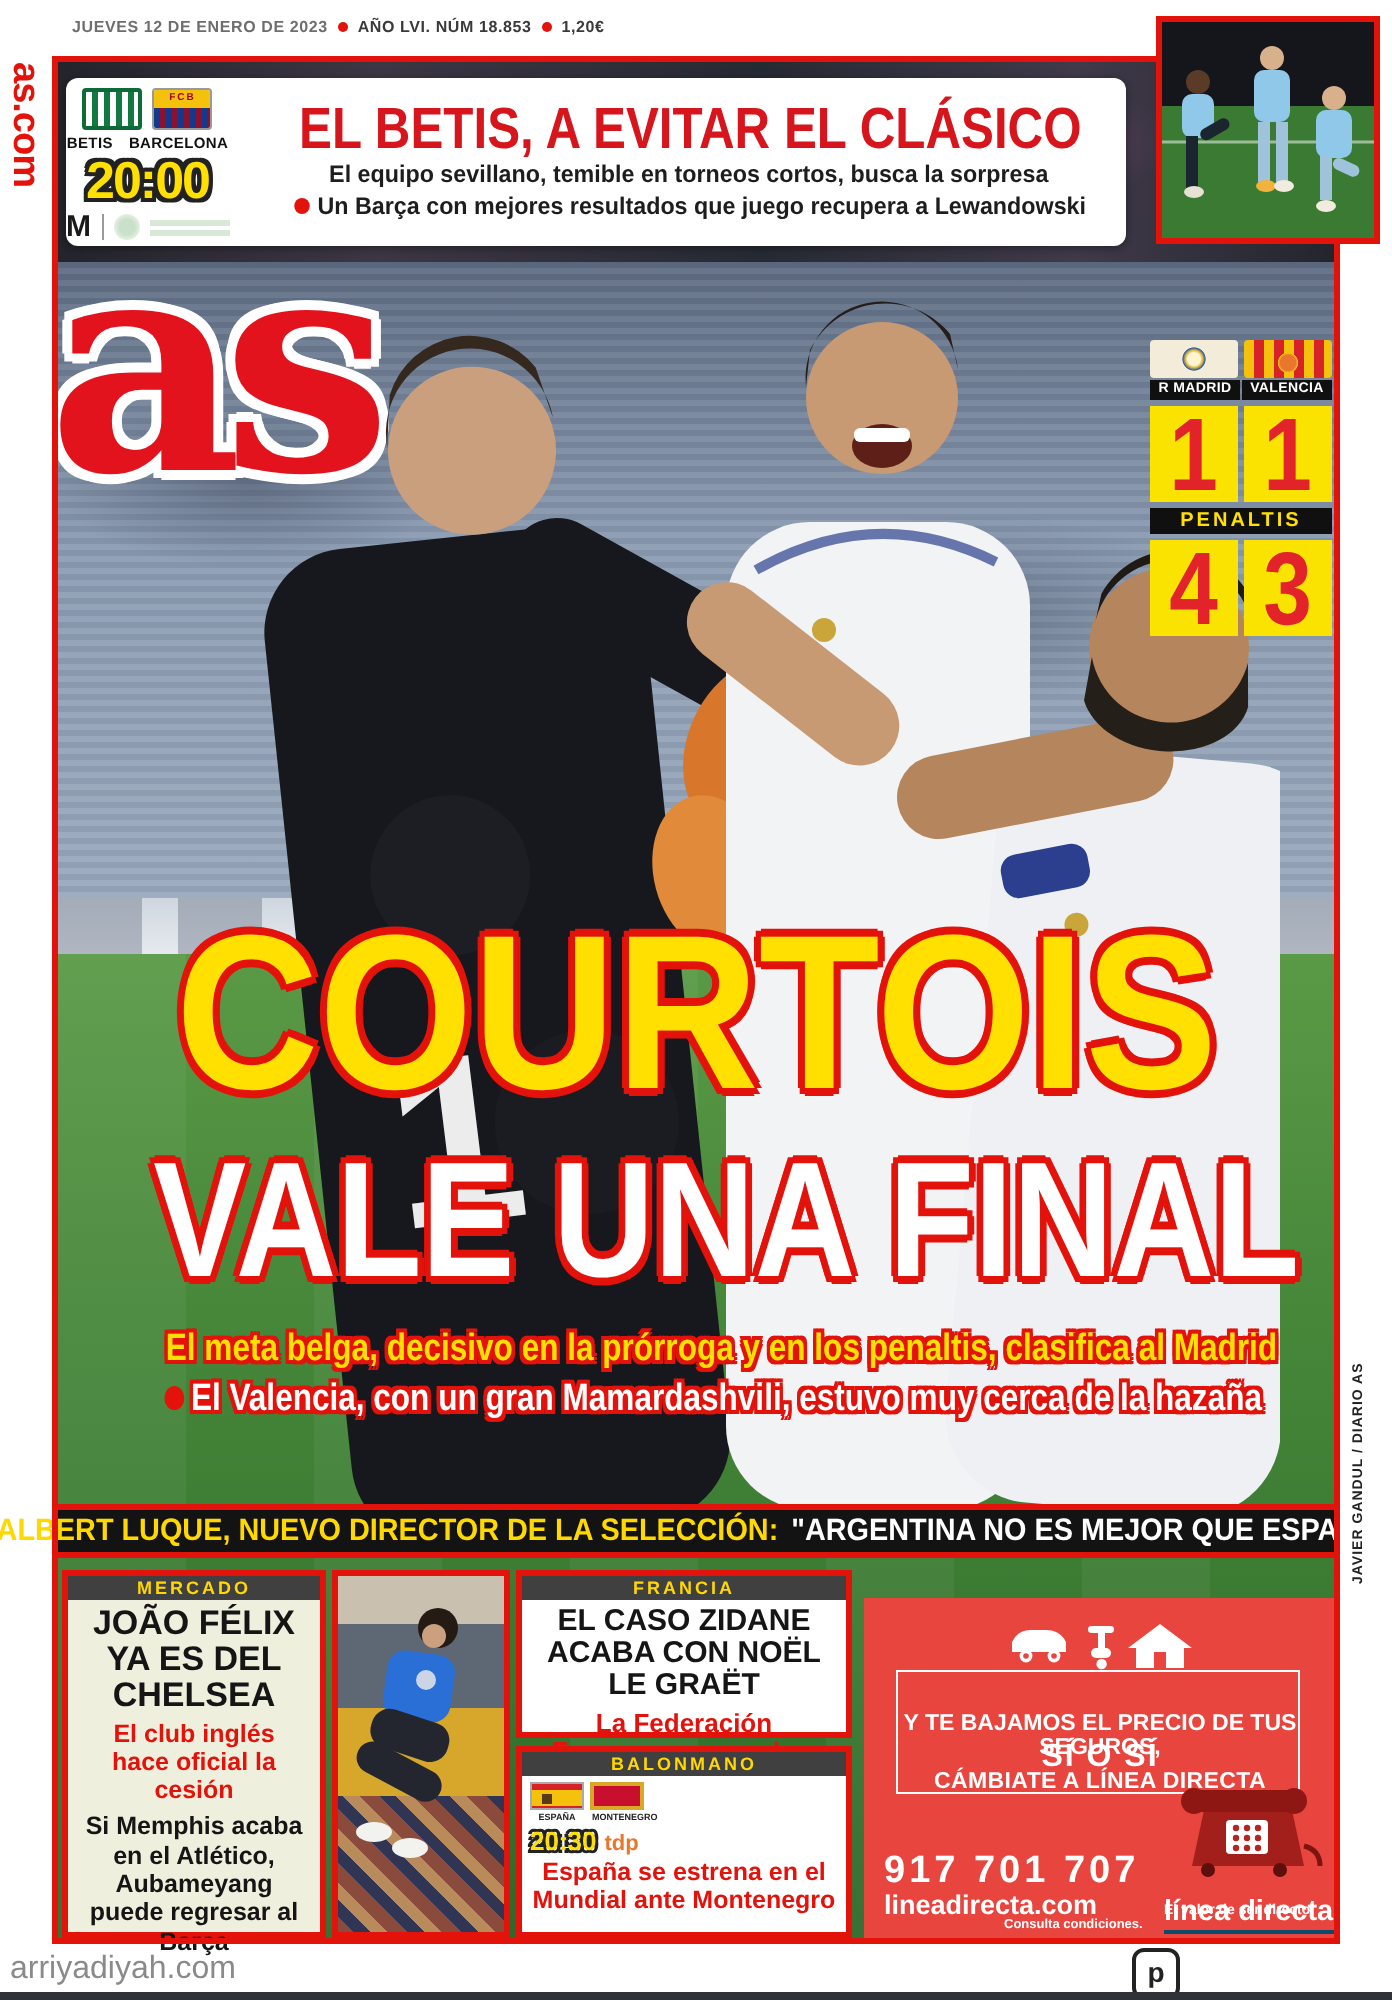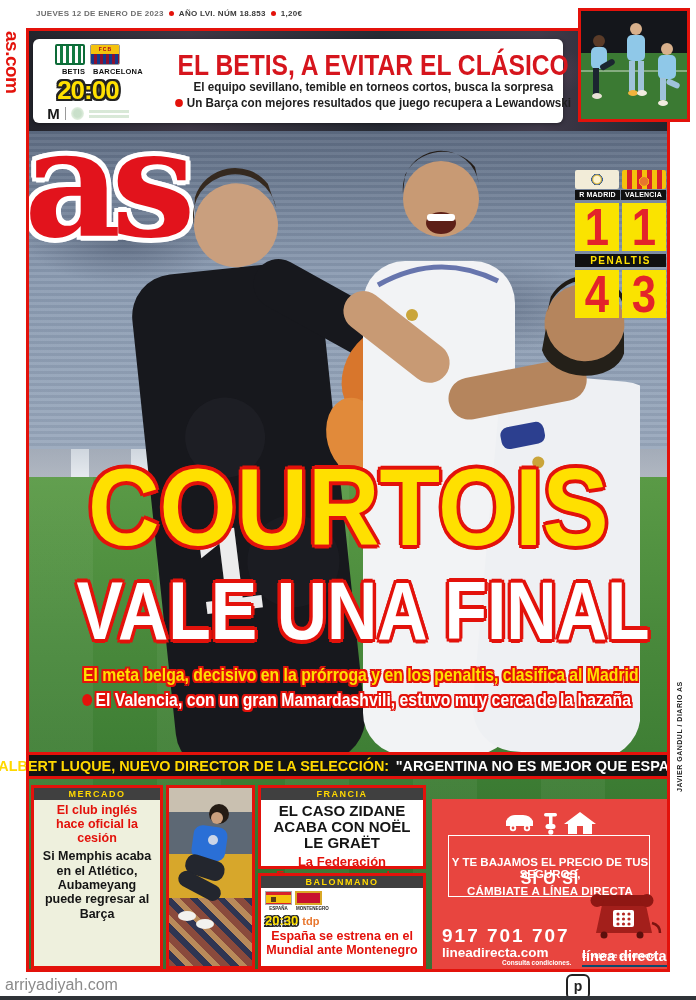--- a/index.html
+++ b/index.html
@@ -45,21 +45,21 @@
   
   .match-card{left:33px;top:39px;width:530px;height:84px;background:#fff;border-radius:6px;z-index:3;
     box-shadow:0 1px 4px rgba(0,0,0,.4);display:flex;}
   .card-left{width:122px;display:flex;flex-direction:column;align-items:center;padding-top:5px;}
   .crest-row{display:flex;gap:5px;}
   .crest{width:30px;height:21px;border-radius:2px;box-sizing:border-box;}
   .crest-betis{background:repeating-linear-gradient(90deg,#ffffff 0 3px,#127a41 3px 6px);border:2px solid #0d6b38;}
   .crest-fcb{overflow:hidden;border:1px solid #999;}
   .fcb-top{height:9px;background:#f4c20d;color:#a50021;font-size:5px;font-weight:bold;text-align:center;line-height:9px;letter-spacing:1px;}
   .fcb-bottom{height:12px;background:repeating-linear-gradient(90deg,#123a8c 0 3px,#8c1030 3px 6px);}
-  .team-labels{display:flex;gap:8px;font-size:7.5px;font-weight:bold;color:#111;margin-top:2px;letter-spacing:.2px;padding-left:29px;}
+  .team-labels{display:flex;gap:8px;font-size:7.5px;font-weight:bold;color:#111;margin-top:2px;letter-spacing:.2px;}
   .kickoff{font-size:26px;font-weight:bold;color:#ffe000;letter-spacing:-1px;line-height:1;margin-top:1px;
     text-shadow:-2px -2px 0 #222,2px -2px 0 #222,-2px 2px 0 #222,2px 2px 0 #222,-2px 0 0 #222,2px 0 0 #222,0 -2px 0 #222,0 2px 0 #222;}
   .broadcast{display:flex;align-items:center;gap:5px;margin-top:3px;}
   .mov-m{font-size:15px;font-weight:bold;color:#1a1a1a;line-height:1;}
   .bdivider{width:1px;height:13px;background:#999;}
   .supercopa{width:13px;height:13px;border-radius:50%;background:radial-gradient(circle,#bcd8bd 40%,#dcecd9 70%);opacity:.8;}
   .supertxt{width:40px;height:9px;background:repeating-linear-gradient(0deg,#cfe3cd 0 3px,transparent 3px 5px);opacity:.8;}
   .card-right{flex:1;display:flex;flex-direction:column;align-items:center;justify-content:center;padding-right:8px;}
   .card-headline{color:#d6151d;font-size:29px;font-weight:bold;white-space:nowrap;transform:scaleX(.85);line-height:1;}
   .card-deck{font-size:12px;font-weight:bold;color:#1d1d1d;line-height:1.3;white-space:nowrap;transform:scaleX(.97);}
@@ -314,20 +314,21 @@
 
   <div class="abs luque-bar">
     <span class="in">
       <span class="luque-label">ALBERT LUQUE, NUEVO DIRECTOR DE LA SELECCIÓN:</span>
       <span class="luque-quote">"ARGENTINA NO ES MEJOR QUE ESPAÑA"</span>
     </span>
   </div>
 
   <div class="abs nbox box-mercado">
     <div class="tag">MERCADO</div>
+    <div class="m-headline">JOÃO FÉLIX YA ES DEL CHELSEA</div>
     <div class="m-red">El club inglés hace oficial la cesión</div>
     <div class="m-black">Si Memphis acaba en el Atlético, Aubameyang puede regresar al Barça</div>
   </div>
 
   <div class="abs nbox box-felix">
     <div class="felix-sofa"></div>
     <div class="felix-bench"></div>
     <div class="felix-rug"></div>
     <svg style="position:absolute;left:0;top:0;" width="83" height="178" viewBox="0 0 83 178">
       <circle cx="50" cy="26" r="10" fill="#241b14"></circle>

